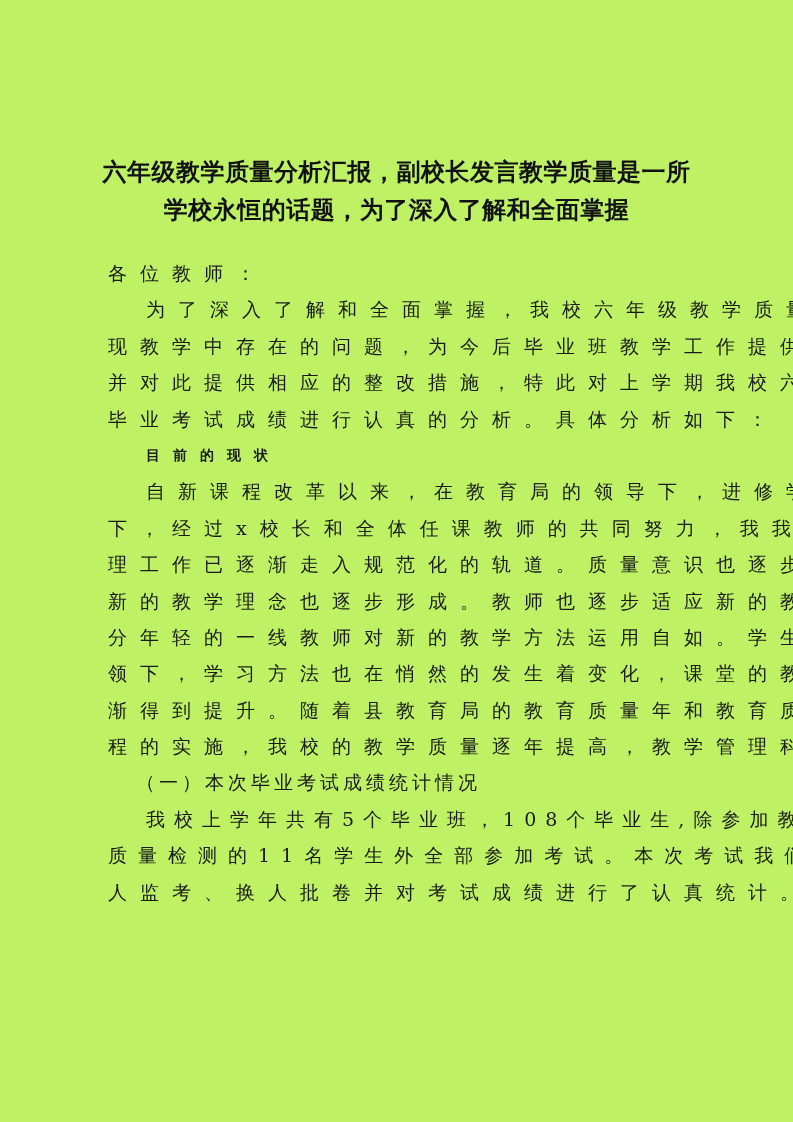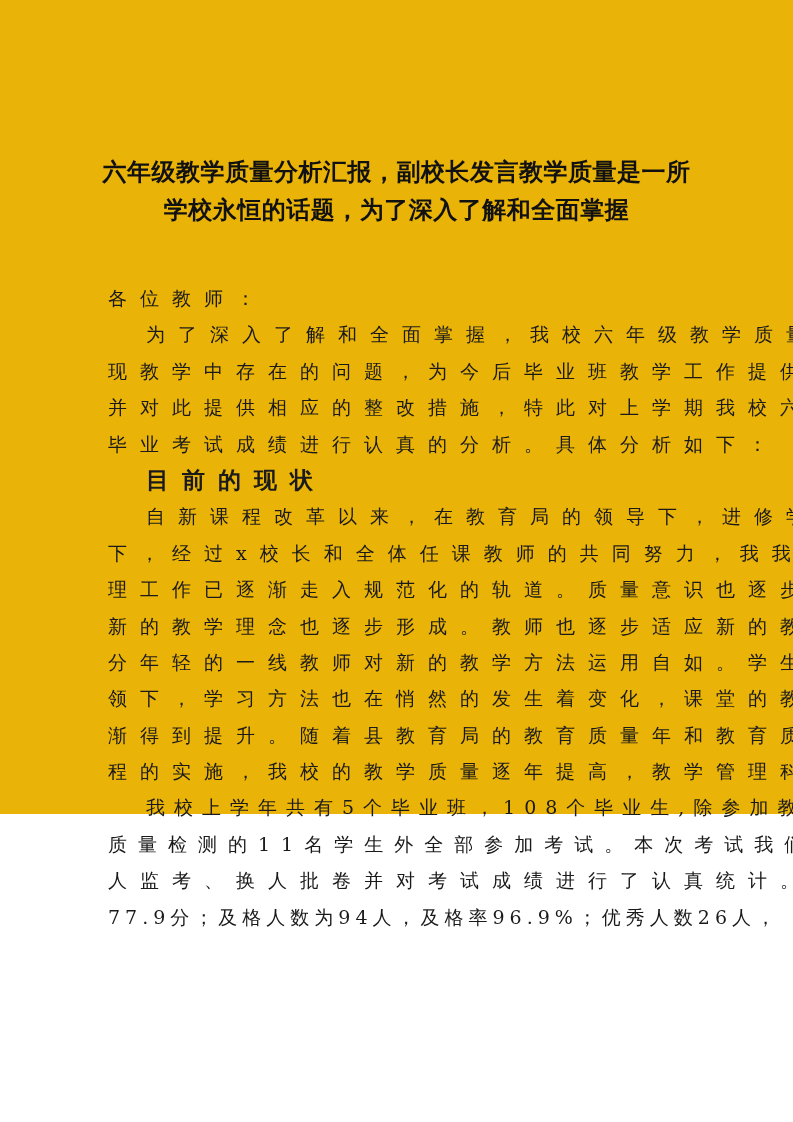--- a/index.html
+++ b/index.html
@@ -1,22 +1,22 @@
 <!DOCTYPE html>
 <html><head>
   <meta charset="utf-8">
   <style>
     html, body { margin: 0; padding: 0; background: #ffffff; }
     body { width: 793px; height: 1122px; position: relative; overflow: hidden; font-family: "DejaVu Serif", "Liberation Serif", serif; color: #1a1a1a; }
-    .page { position: absolute; left: 0; top: 0; width: 793px; height: 814px; background: #eab308; }
+    .page { position: absolute; left: 0; top: 0; width: 793px; height: 1122px; background: #bef264; }
     .title { position: absolute; left: 96px; width: 601px; top: 153px; text-align: center; font-family: "DejaVu Sans", "Liberation Sans", sans-serif; font-weight: bold; font-size: 24px; line-height: 38px; color: #111; letter-spacing: 0.5px; }
-    .body { position: absolute; left: 108px; top: 280px; width: 580px; font-size: 19px; line-height: 36.4px; letter-spacing: 13px; }
+    .body { position: absolute; left: 108px; top: 255px; width: 580px; font-size: 19px; line-height: 36.4px; letter-spacing: 13px; }
     .line { white-space: nowrap; height: 36.4px; }
     .indent { padding-left: 38px; }
-    .heading { font-family: "DejaVu Sans", "Liberation Sans", sans-serif; font-weight: bold; font-size: 23px; }
+    .heading { font-family: "DejaVu Sans", "Liberation Sans", sans-serif; font-weight: bold; font-size: 14px; }
     .sub { padding-left: 28px; letter-spacing: 4px; }
   </style>
 </head>
 <body>
 
 <div class="page">
   <div class="title">
     <div>六年级教学质量分析汇报，副校长发言教学质量是一所</div>
     <div>学校永恒的话题，为了深入了解和全面掌握</div>
   </div>
@@ -29,18 +29,18 @@
     <div class="line">毕业考试成绩进行认真的分析。具体分析如下：</div>
     <div class="line indent heading">目前的现状</div>
     <div class="line indent">自新课程改革以来，在教育局的领导下，进修学校的指导</div>
     <div class="line">下，经过x校长和全体任课教师的共同努力，我我校的教学管</div>
     <div class="line">理工作已逐渐走入规范化的轨道。质量意识也逐步深入人心，</div>
     <div class="line">新的教学理念也逐步形成。教师也逐步适应新的教学方法，部</div>
     <div class="line">分年轻的一线教师对新的教学方法运用自如。学生在教师的引</div>
     <div class="line">领下，学习方法也在悄然的发生着变化，课堂的教学效果也逐</div>
     <div class="line">渐得到提升。随着县教育局的教育质量年和教育质量提升年工</div>
     <div class="line">程的实施，我校的教学质量逐年提高，教学管理科学、规范。</div>
+    <div class="line sub">（一）本次毕业考试成绩统计情况</div>
     <div class="line indent" style="letter-spacing:9px">我校上学年共有5个毕业班，108个毕业生,除参加教育局</div>
     <div class="line" style="letter-spacing:11px">质量检测的11名学生外全部参加考试。本次考试我们采取了换</div>
     <div class="line">人监考、换人批卷并对考试成绩进行了认真统计。语文平均分</div>
-    <div class="line" style="letter-spacing:5px">77.9分；及格人数为94人，及格率96.9%；优秀人数26人，</div>
   </div>
 </div>
 
 </body></html>

